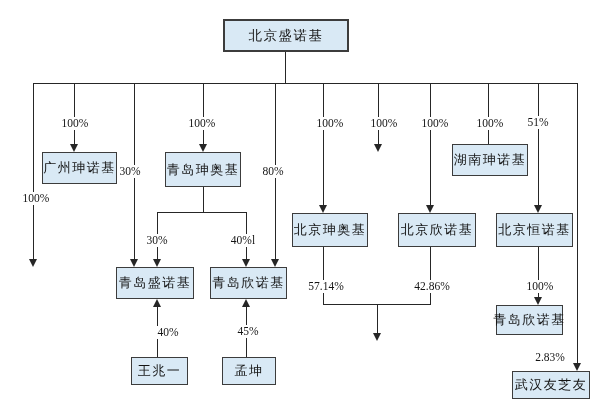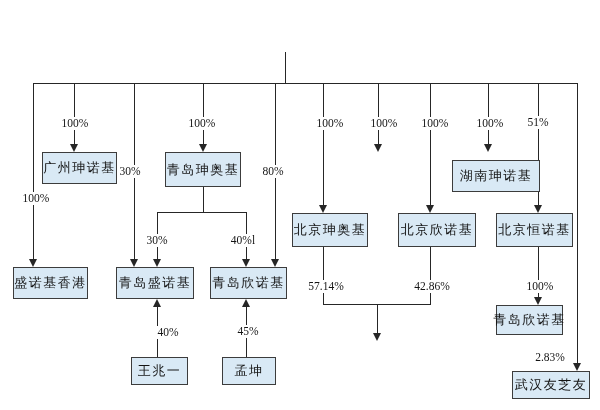--- a/index.html
+++ b/index.html
@@ -92,27 +92,27 @@
   <div class="pct" style="left:273px;top:165px">80%</div>
   <div class="pct" style="left:157px;top:234px">30%</div>
   <div class="pct" style="left:243px;top:234px">40%l</div>
   <div class="pct" style="left:168px;top:326px">40%</div>
   <div class="pct" style="left:248px;top:325px">45%</div>
   <div class="pct" style="left:326px;top:280px">57.14%</div>
   <div class="pct" style="left:432px;top:280px">42.86%</div>
   <div class="pct" style="left:540px;top:280px">100%</div>
   <div class="pct" style="left:550px;top:351px">2.83%</div>
 
+  <div class="node root" style="left:223px;top:19px;width:126px;height:33px">北京盛诺基</div>
   <div class="node" style="left:42px;top:152px;width:75px;height:32px">广州珅诺基</div>
   <div class="node" style="left:165px;top:152px;width:76px;height:35px">青岛珅奥基</div>
-  <div class="node" style="left:452px;top:160px;width:88px;height:32px">湖南珅诺基</div>
+  <div class="node" style="left:452px;top:144px;width:76px;height:32px">湖南珅诺基</div>
   <div class="node" style="left:292px;top:213px;width:76px;height:34px">北京珅奥基</div>
   <div class="node" style="left:398px;top:213px;width:78px;height:34px">北京欣诺基</div>
   <div class="node" style="left:496px;top:213px;width:77px;height:34px">北京恒诺基</div>
-  <div class="node" style="left:13px;top:267px;width:75px;height:32px">盛诺基香港</div>
   <div class="node" style="left:116px;top:267px;width:78px;height:32px">青岛盛诺基</div>
   <div class="node" style="left:210px;top:267px;width:77px;height:32px">青岛欣诺基</div>
   <div class="node" style="left:496px;top:305px;width:67px;height:30px">青岛欣诺基</div>
   <div class="node" style="left:131px;top:357px;width:57px;height:28px">王兆一</div>
   <div class="node" style="left:222px;top:357px;width:54px;height:28px">孟坤</div>
   <div class="node" style="left:512px;top:371px;width:78px;height:28px">武汉友芝友</div>
 
 </div>
 
 </body></html>

